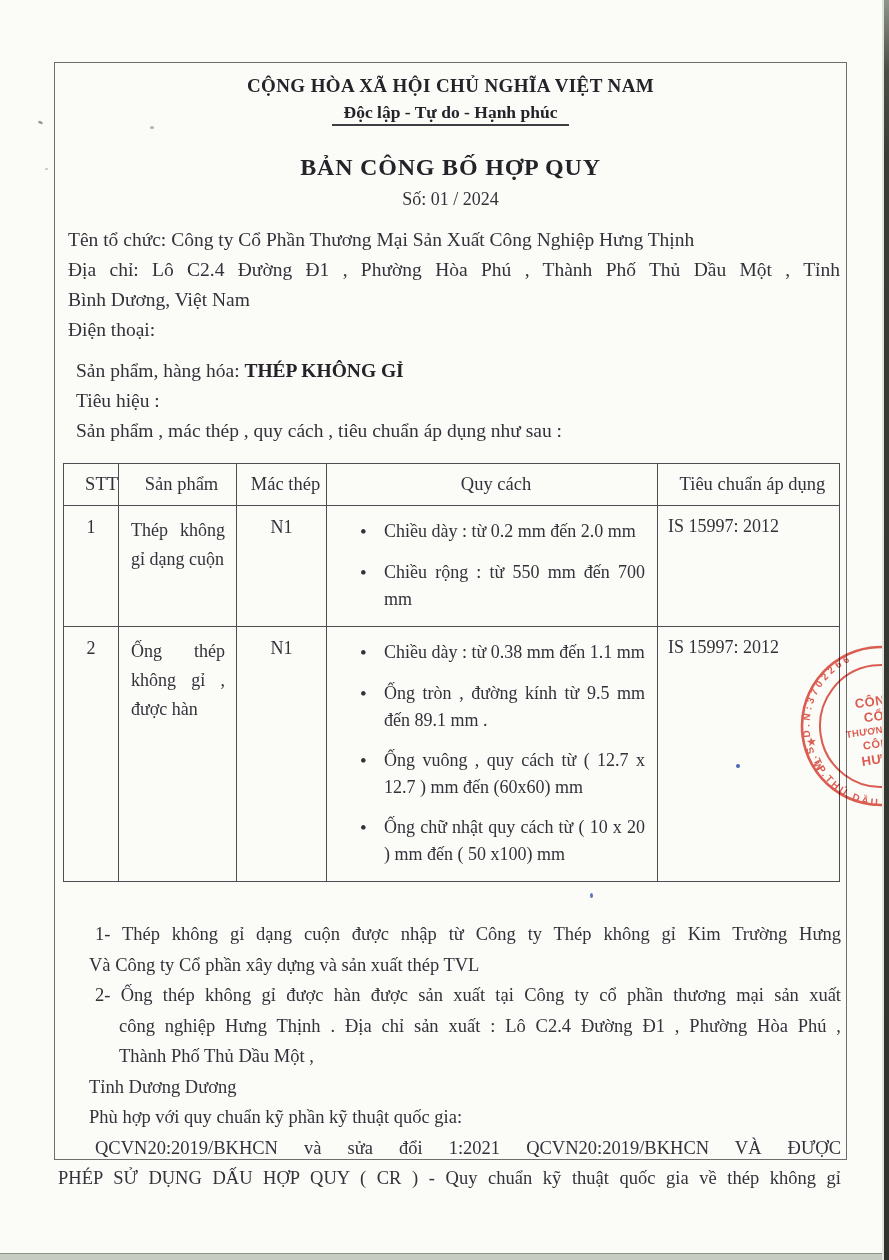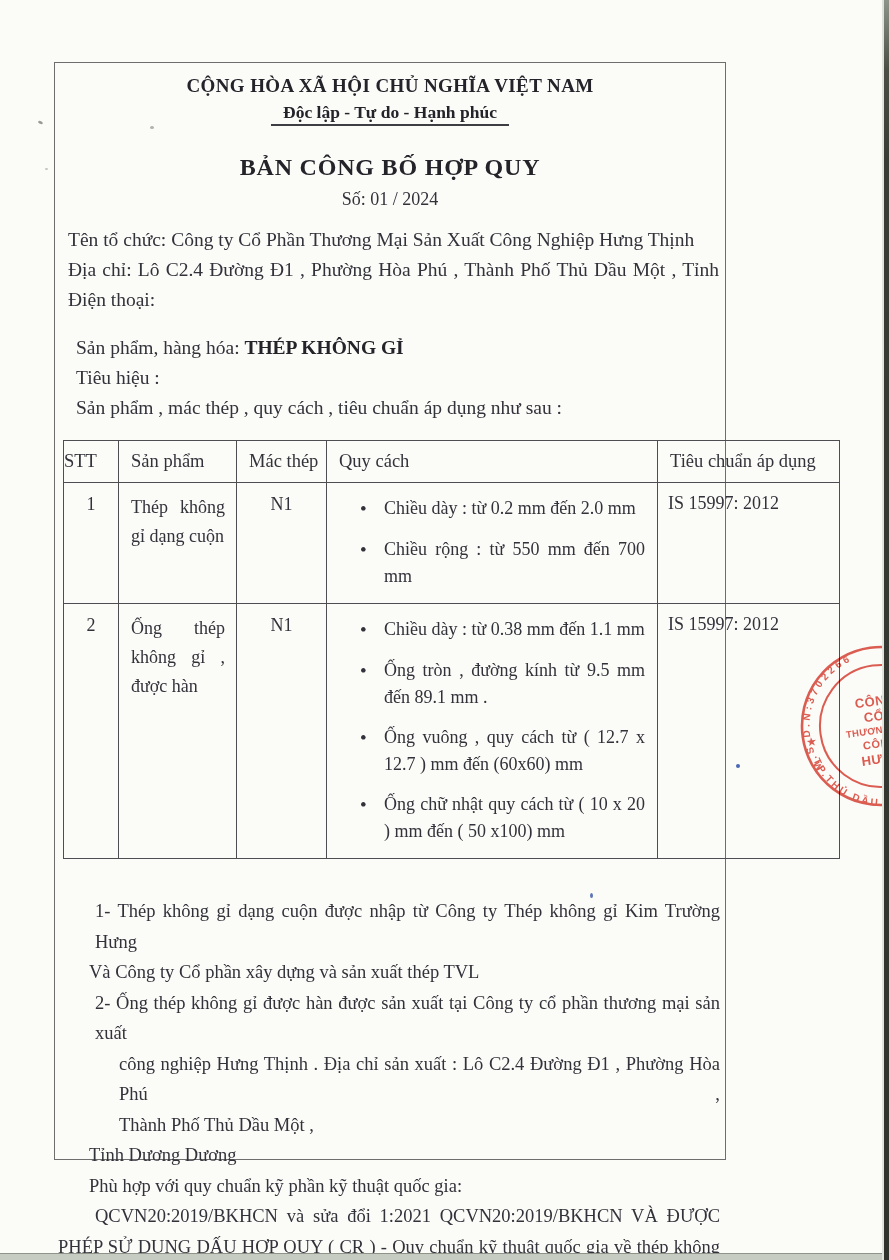--- a/index.html
+++ b/index.html
@@ -18,21 +18,21 @@
     position:relative;
     overflow:hidden;
     background:var(--paper);
     font-family:"Liberation Serif","DejaVu Serif",serif;
     color:var(--ink);
   }
   .scan{position:absolute;inset:0;overflow:hidden;}
 
   
   .page-frame{
-    position:absolute;left:54px;top:62px;width:672px;height:1098px;
+    position:absolute;left:54px;top:62px;width:793px;height:1098px;
     border:1.5px solid var(--frame);
     background:transparent;
   }
 
   
   .nat-block{margin-top:11px;text-align:center;color:var(--ink-strong);}
   .nat1{font-size:19px;font-weight:bold;letter-spacing:.4px;line-height:24px;}
   .nat2{margin-top:3px;font-size:17.5px;font-weight:bold;line-height:22px;}
   .nat2 .motto-underline{
     display:inline-block;padding:0 12px 1px 12px;
@@ -40,37 +40,37 @@
   }
   .doc-title{
     margin-top:28px;text-align:center;
     font-size:24px;font-weight:bold;letter-spacing:.8px;color:var(--ink-strong);
   }
   .doc-number{margin-top:8px;text-align:center;font-size:18px;}
 
   
   .info-block{margin-top:15px;padding:0 6px 0 13px;font-size:19.5px;line-height:30px;}
   .just-full{text-align:justify;text-align-last:justify;}
-  .product-block{margin-top:18px;padding:0 6px 0 21px;font-size:19.5px;line-height:30px;}
+  .product-block{margin-top:11px;padding:0 6px 0 21px;font-size:19.5px;line-height:30px;}
   .bold-val{font-weight:bold;color:var(--ink-strong);}
 
   
   table.spec-table{
     margin:17px 0 0 8px;width:776px;table-layout:fixed;
     border-collapse:collapse;font-size:18px;color:var(--ink);
   }
   .spec-table th,.spec-table td{
     border:1.5px solid var(--tborder);
     vertical-align:top;
   }
   .spec-table th{
-    height:42px;font-weight:normal;text-align:left;
+    height:42px;font-weight:normal;text-align:center;
     padding:0 4px 0 12px;vertical-align:middle;font-size:18.5px;
   }
-  .spec-table th.c{text-align:left;padding:0;}
+  .spec-table th.c{text-align:right;padding:0;}
   td.cell-stt{text-align:center;padding-top:11px;}
   td.cell-prod{padding:10px 11px 0 12px;text-align:justify;line-height:29px;}
   td.cell-grade{text-align:center;padding-top:11px;}
   td.cell-specs{padding:12px 12px 0 33px;}
   td.cell-std{padding:10px 4px 0 10px;}
   tr.row1{height:95px;}
   tr.row2{height:238px;}
   .qitem{display:flex;margin-bottom:13px;line-height:27px;}
   .qbullet{flex:0 0 24px;}
   .qbullet::before{content:"•";font-size:19px;}
@@ -129,20 +129,21 @@
         <span class="motto-underline">Độc lập - Tự do - Hạnh phúc</span>
       </div>
     </div>
 
     <div class="doc-title">BẢN CÔNG BỐ HỢP QUY</div>
     <div class="doc-number">Số: 01 / 2024</div>
 
     <div class="info-block">
       <div class="nl">Tên tổ chức: Công ty Cổ Phần Thương Mại Sản Xuất Công Nghiệp Hưng Thịnh</div>
       <div class="nl just-full">Địa chỉ: Lô C2.4 Đường Đ1 , Phường Hòa Phú , Thành Phố Thủ Dầu Một , Tỉnh</div>
+      <div class="nl">Bình Dương, Việt Nam</div>
       <div class="nl">Điện thoại:</div>
     </div>
 
     <div class="product-block">
       <div class="nl">
         <span>Sản phẩm, hàng hóa: </span><span class="bold-val">THÉP KHÔNG GỈ</span>
       </div>
       <div class="nl">Tiêu hiệu :</div>
       <div class="nl">Sản phẩm , mác thép , quy cách , tiêu chuẩn áp dụng như sau :</div>
     </div>

